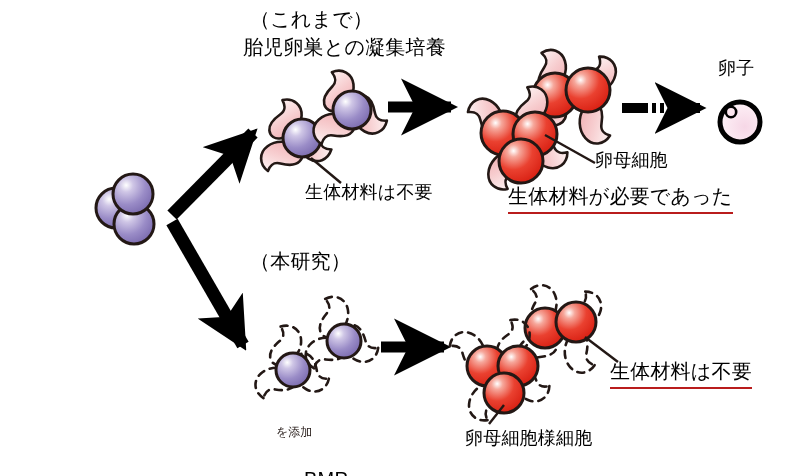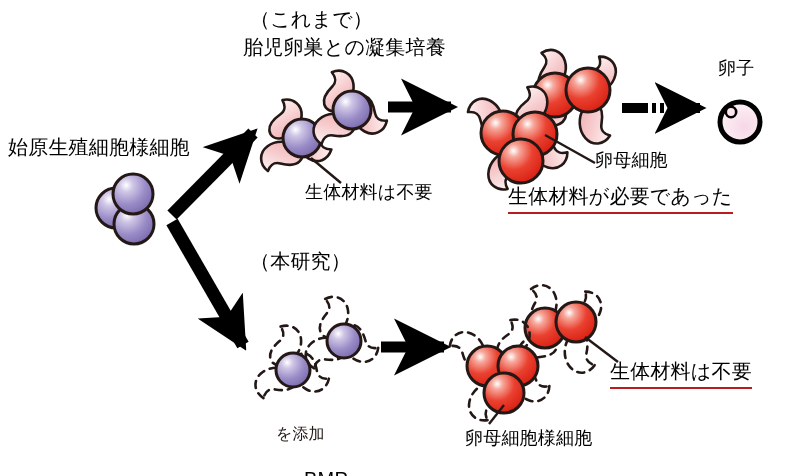--- a/index.html
+++ b/index.html
@@ -23,21 +23,21 @@
   }
   .lbl {
     position: absolute;
     white-space: nowrap;
     color: #000000;
     line-height: 1.18;
     letter-spacing: 0.2px;
   }
   .lbl-md   { font-size: 20px; }
   .lbl-sm   { font-size: 18px; }
-  .lbl-xs   { font-size: 16px; }
+  .lbl-xs   { font-size: 12px; }
   .underline-txt {
     border-bottom: 2px solid #b91c1c;
     padding-bottom: 5px;
   }
   .inline-row { display: flex; align-items: flex-end; }
 </style>
 </head>
 <body>
 
 <div id="diagram-root">
@@ -195,21 +195,20 @@
         <use href="#crescentDashed" transform="translate(484,399) rotate(208)"></use>
       </g>
       <circle cx="487" cy="366" r="20" fill="url(#gradRed)" stroke="#231815" stroke-width="3"></circle>
       <circle cx="518" cy="366" r="20" fill="url(#gradRed)" stroke="#231815" stroke-width="3"></circle>
       <circle cx="504" cy="393" r="20" fill="url(#gradRed)" stroke="#231815" stroke-width="3"></circle>
     </g>
     <line x1="585" y1="337" x2="618" y2="362" stroke="#231815" stroke-width="2.4"></line>
     <line x1="504" y1="405" x2="489" y2="424" stroke="#231815" stroke-width="2.4"></line>
   </svg>
 
-  <div class="lbl lbl-md" style="left:8px; top:136px;">始原生殖細胞様細胞</div>
 
   <div class="lbl lbl-md" style="left:250px; top:8px;">（これまで）</div>
   <div class="lbl lbl-md" style="left:243px; top:36px;">胎児卵巣との凝集培養</div>
 
   <div class="lbl lbl-sm" style="left:305px; top:182px;">生体材料は不要</div>
 
   <div class="lbl lbl-sm" style="left:595px; top:150px;">卵母細胞</div>
 
   <div class="lbl lbl-sm" style="left:718px; top:58px;">卵子</div>
 

